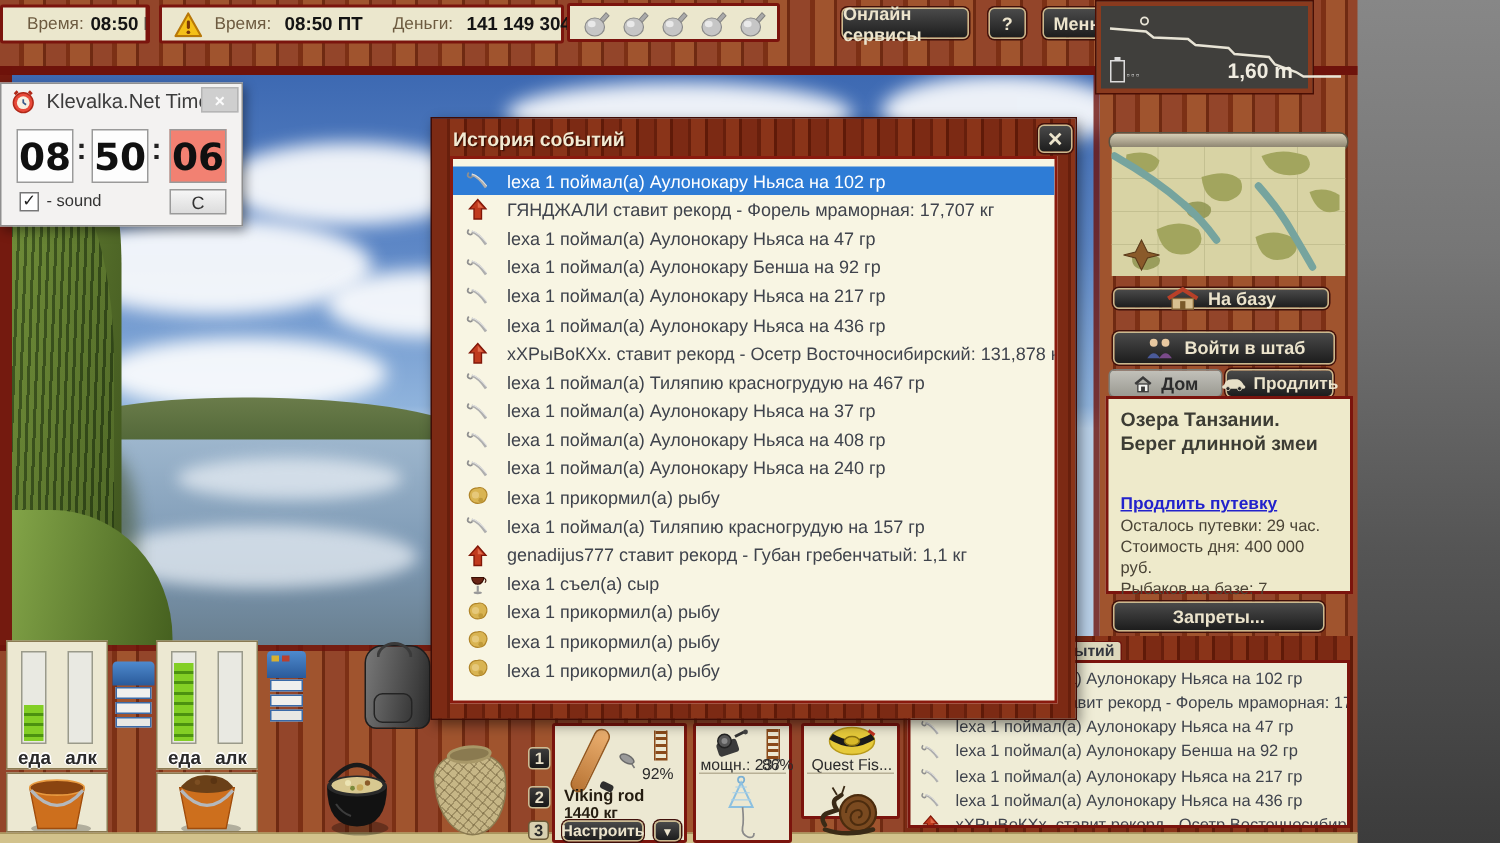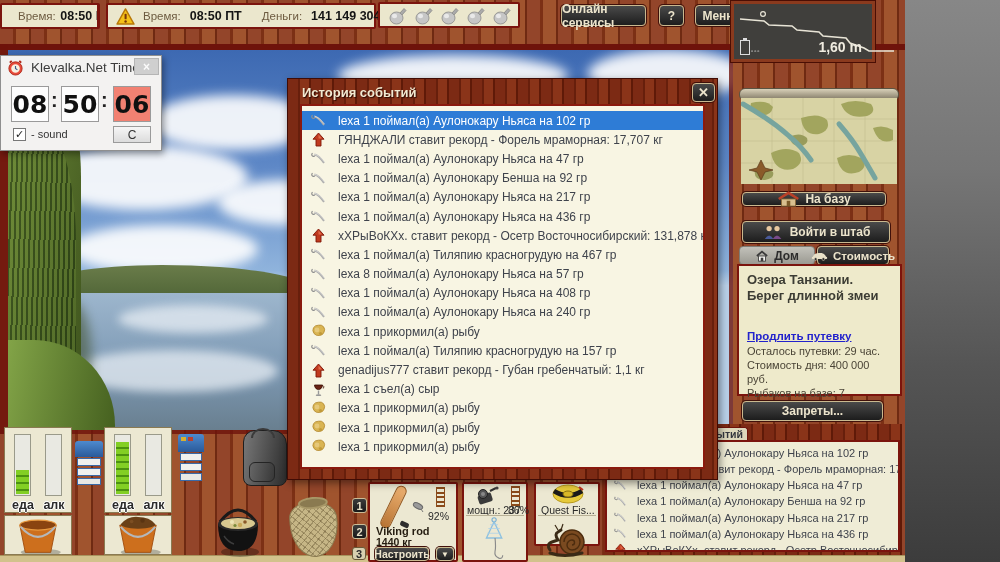--- a/index.html
+++ b/index.html
@@ -246,21 +246,21 @@
     </div>
     <div class="abs btn-dark" style="left:817px;top:246px;width:72px;height:19px;font-size:11.5px;">
       <span style="display:inline-flex;">
         <svg width="17" height="10" viewBox="0 0 22 12">
             <path d="M2 8 L4 4 Q6 2 10 2 L14 2 Q18 3 20 8 Z" fill="#e8e0c8"></path>
             <rect x="1" y="7" width="20" height="3" rx="1.5" fill="#e8e0c8"></rect>
             <circle cx="6" cy="10" r="1.8" fill="#2a2a2a" stroke="#e8e0c8" stroke-width="0.7"></circle>
             <circle cx="16" cy="10" r="1.8" fill="#2a2a2a" stroke="#e8e0c8" stroke-width="0.7"></circle>
           </svg>
       </span>
-      <span>Стоимость</span>
+      <span>Продлить</span>
     </div>
 
     <div class="abs" style="left:737px;top:264px;width:165px;height:132px;background:#eeeacb;border:2px solid #7b140d;box-sizing:border-box;padding:6px 8px;">
       <div style="font-size:13px;font-weight:bold;color:#3c3c34;line-height:16px;">Озера Танзании. Берег длинной змеи</div>
       <div class="link" style="margin-top:26px;">Продлить путевку</div>
       <div style="margin-top:2px;">
           <div class="info-line">Осталось путевки: 29 час.</div>
           <div class="info-line">Стоимость дня: 400 000 руб.</div>
           <div class="info-line">Рыбаков на базе: 7</div>
         </div>
@@ -577,21 +577,21 @@
           <span class="ev-text">lexa 1 поймал(а) Тиляпию красногрудую на 467 гр</span>
         </div>
         <div class="ev-row">
           <span class="ev-icon">
             <svg width="16" height="15" viewBox="0 0 16 15">
               <path d="M2.5 2 q-1.5 2 0 3 q1.5 1 2.5 -0.5" fill="none" stroke="#8f8f8f" stroke-width="1.2"></path>
               <path d="M4.5 3.5 Q9 4.5 14 12" fill="none" stroke="#aeaeae" stroke-width="1.8"></path>
               <path d="M4.5 3 Q9 4 14.5 11" fill="none" stroke="#e0e0e0" stroke-width="0.7"></path>
             </svg>
           </span>
-          <span class="ev-text">lexa 8 поймал(а) Аулонокару Ньяса на 57 гр</span>
+          <span class="ev-text">lexa 1 поймал(а) Аулонокару Ньяса на 37 гр</span>
         </div>
         <div class="ev-row">
           <span class="ev-icon">
             <svg width="16" height="15" viewBox="0 0 16 15">
               <path d="M2.5 2 q-1.5 2 0 3 q1.5 1 2.5 -0.5" fill="none" stroke="#8f8f8f" stroke-width="1.2"></path>
               <path d="M4.5 3.5 Q9 4.5 14 12" fill="none" stroke="#aeaeae" stroke-width="1.8"></path>
               <path d="M4.5 3 Q9 4 14.5 11" fill="none" stroke="#e0e0e0" stroke-width="0.7"></path>
             </svg>
           </span>
           <span class="ev-text">lexa 1 поймал(а) Аулонокару Ньяса на 408 гр</span>

